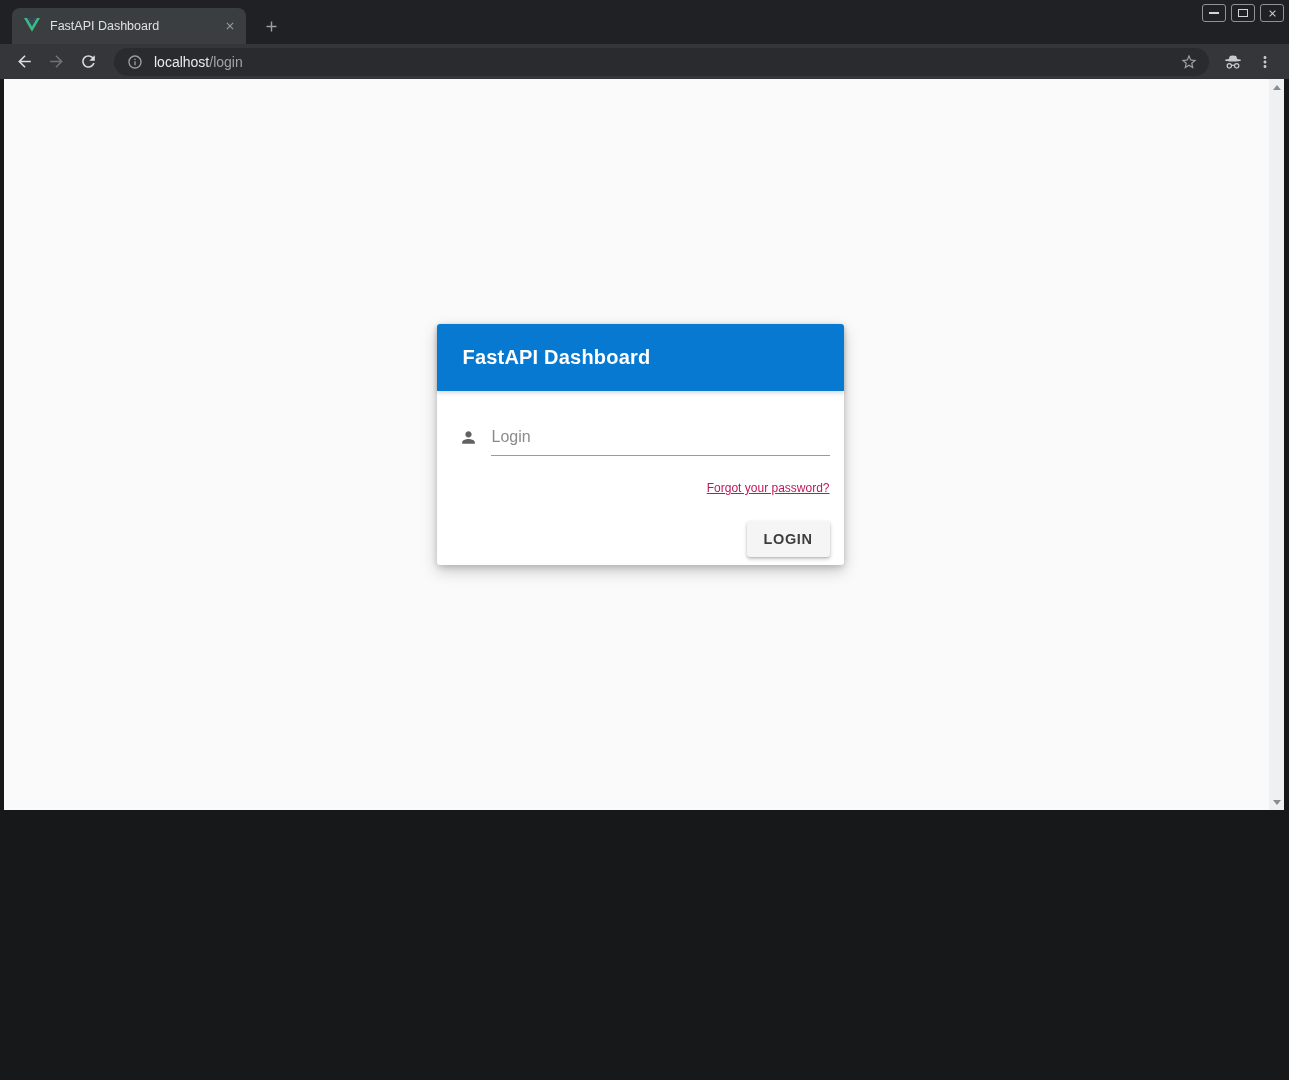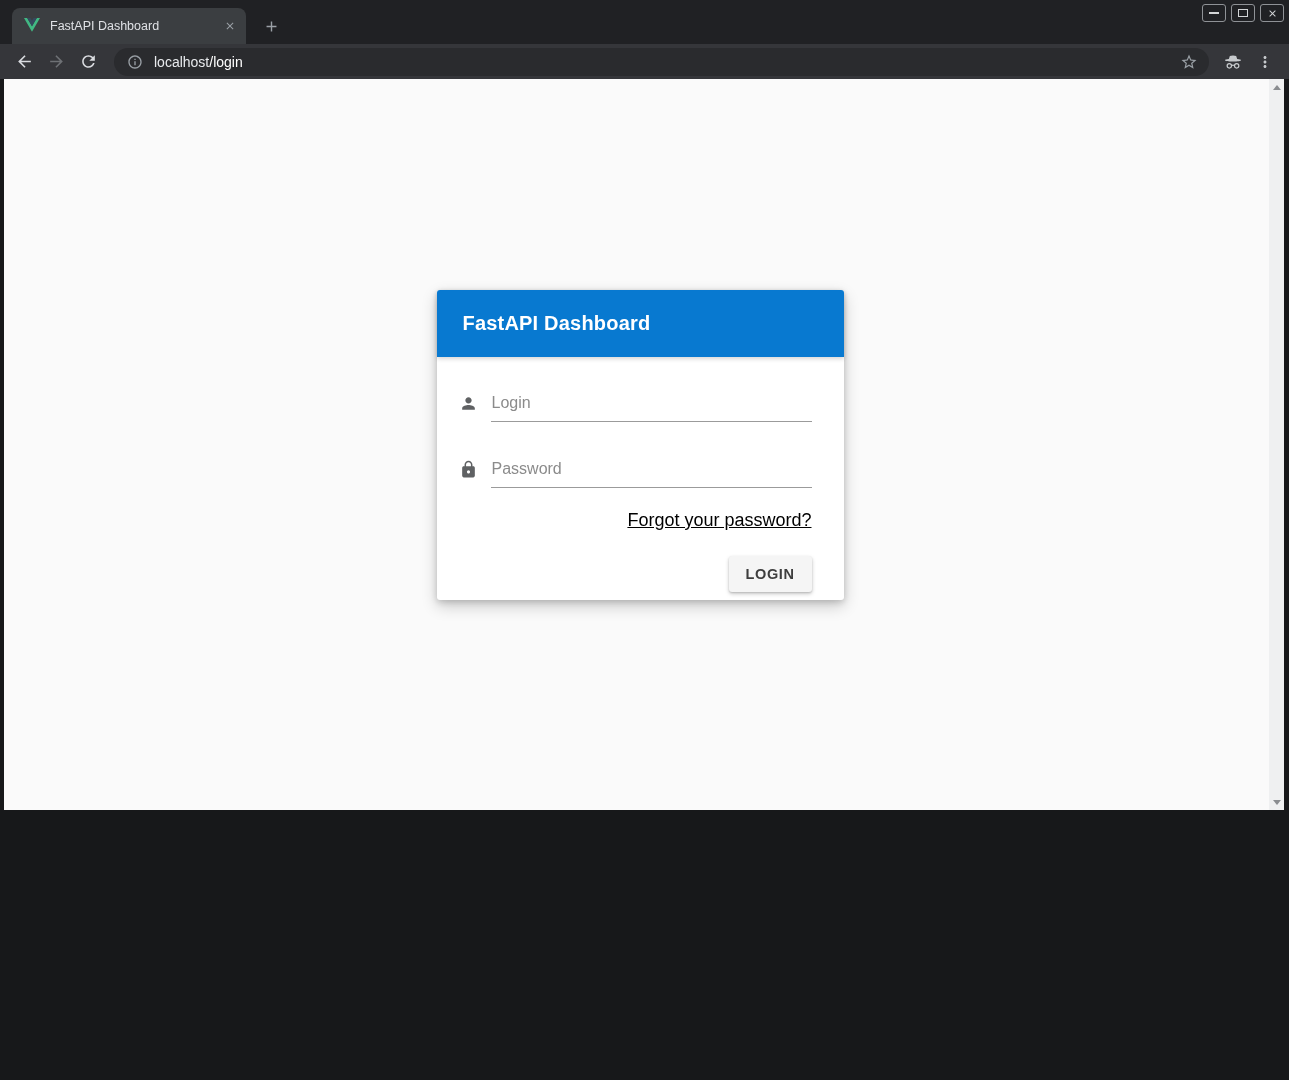--- a/index.html
+++ b/index.html
@@ -33,21 +33,21 @@
              display:flex; align-items:center; padding:0 8px; }
   .nav-btn { width:28px; height:28px; border-radius:50%; display:flex; align-items:center;
              justify-content:center; color:#dadce0; flex:none; margin:0 2px; }
   .nav-btn.disabled { color:#6e7175; }
   .nav-btn svg { width:19px; height:19px; }
   .omnibox { flex:1; height:28px; background:#2a2b2e; border-radius:14px; display:flex;
              align-items:center; padding:0 8px 0 13px; margin:0 8px 0 10px; }
   .info-icon { color:#9aa0a6; width:16px; height:16px; flex:none; }
   .info-icon svg { width:16px; height:16px; }
   .url { margin-left:11px; font-size:14px; color:#e8eaed; flex:1; white-space:nowrap; overflow:hidden; }
-  .url .path { color:#ffffff; }
+  .url .path { color:#a3a3a3; }
   .star-btn { width:24px; height:24px; color:#9aa0a6; display:flex; align-items:center; justify-content:center; flex:none; }
   .star-btn svg { width:18px; height:18px; }
   .incog-btn, .menu-btn { width:28px; height:28px; color:#c7cacd; display:flex; align-items:center;
                           justify-content:center; flex:none; margin:0 2px; }
   .incog-btn svg { width:20px; height:20px; }
   .menu-btn svg { width:18px; height:18px; }
 
   
   .content { position:absolute; top:79px; left:4px; right:5px; bottom:5px; background:#fafafa;
              display:flex; align-items:center; justify-content:center; overflow:hidden; }
@@ -57,30 +57,30 @@
   .sb-arrow.down { bottom:0; }
   .tri-up { width:0; height:0; border-left:4px solid transparent; border-right:4px solid transparent; border-bottom:5px solid #8a8d90; }
   .tri-down { width:0; height:0; border-left:4px solid transparent; border-right:4px solid transparent; border-top:5px solid #8a8d90; }
 
   
   .card { width:407px; background:#ffffff; border-radius:3px; position:relative; margin-right:8px;
           box-shadow:0 6px 16px rgba(0,0,0,.20), 0 2px 6px rgba(0,0,0,.16); }
   .card-header { height:67px; background:#0879d0; border-radius:3px 3px 0 0; display:flex;
                  align-items:center; padding:0 26px; box-shadow:0 2px 4px rgba(0,0,0,.16); }
   .card-title { color:#ffffff; font-size:20px; font-weight:bold; letter-spacing:.2px; }
-  .card-body { padding:37px 32px 8px 22px; }
+  .card-body { padding:37px 14px 8px 22px; }
   .field-row { display:flex; align-items:flex-end; }
   .field-row.second { margin-top:38px; }
   .field-icon { color:#5f6163; width:19px; height:19px; margin:0 13px 9px 0; flex:none; }
   .field-icon svg { width:19px; height:19px; display:block; }
   .field-input { flex:1; border:none; border-bottom:1px solid #9b9b9b; background:transparent;
                  font-size:16px; padding:0 0 9px 1px; color:#333; outline:none; font-family:inherit; }
   .field-input::placeholder { color:#8b8b8b; opacity:1; }
   .forgot-row { text-align:right; margin-top:22px; }
-  .forgot-link { color:#000000; font-size:18px; text-decoration:underline; cursor:pointer; }
+  .forgot-link { color:#be185d; font-size:12px; text-decoration:underline; cursor:pointer; }
   .actions { display:flex; justify-content:flex-end; margin-top:25px; }
   .login-btn { background:#f5f5f5; border:none; border-radius:3px; height:36px; padding:0 17px;
                font-size:14.5px; font-weight:bold; color:#3e3e3e; letter-spacing:.6px; cursor:pointer;
                box-shadow:0 2px 4px rgba(0,0,0,.20), 0 1px 2px rgba(0,0,0,.14); font-family:inherit; }
 </style>
 </head>
 <body>
 
 <div class="frame">
 
@@ -171,28 +171,20 @@
       </div>
       <div class="card-body">
         <div class="field-row">
           <span class="field-icon">
             <svg viewBox="0 0 24 24" fill="currentColor">
                 <path d="M12 12c2.21 0 4-1.79 4-4s-1.79-4-4-4-4 1.79-4 4 1.79 4 4 4zm0 2c-2.67 0-8 1.34-8 4v2h16v-2c0-2.66-5.33-4-8-4z"></path>
               </svg>
           </span>
           <input class="field-input" type="text" placeholder="Login" style="">
         </div>
-        <div class="field-row second">
-          <span class="field-icon">
-            <svg viewBox="0 0 24 24" fill="currentColor">
-                <path d="M18 8h-1V6c0-2.76-2.24-5-5-5S7 3.24 7 6v2H6c-1.1 0-2 .9-2 2v10c0 1.1.9 2 2 2h12c1.1 0 2-.9 2-2V10c0-1.1-.9-2-2-2zm-6 9c-1.1 0-2-.9-2-2s.9-2 2-2 2 .9 2 2-.9 2-2 2zm3.1-9H8.9V6c0-1.71 1.39-3.1 3.1-3.1 1.71 0 3.1 1.39 3.1 3.1v2z"></path>
-              </svg>
-          </span>
-          <input class="field-input" type="password" placeholder="Password" style="">
-        </div>
         <div class="forgot-row">
           <a class="forgot-link">Forgot your password?</a>
         </div>
         <div class="actions">
           <button class="login-btn">LOGIN</button>
         </div>
       </div>
     </div>
 
     <div class="scrollbar">

